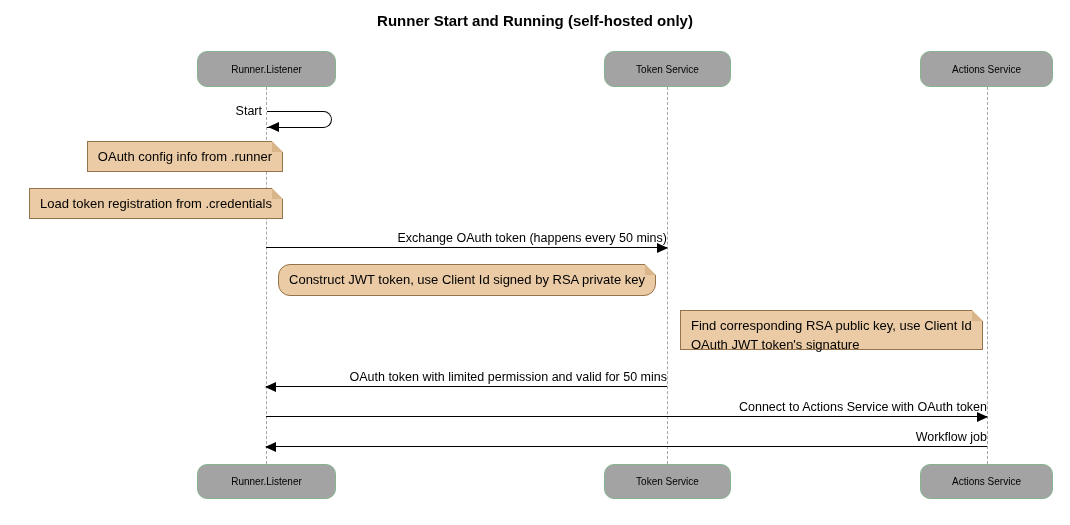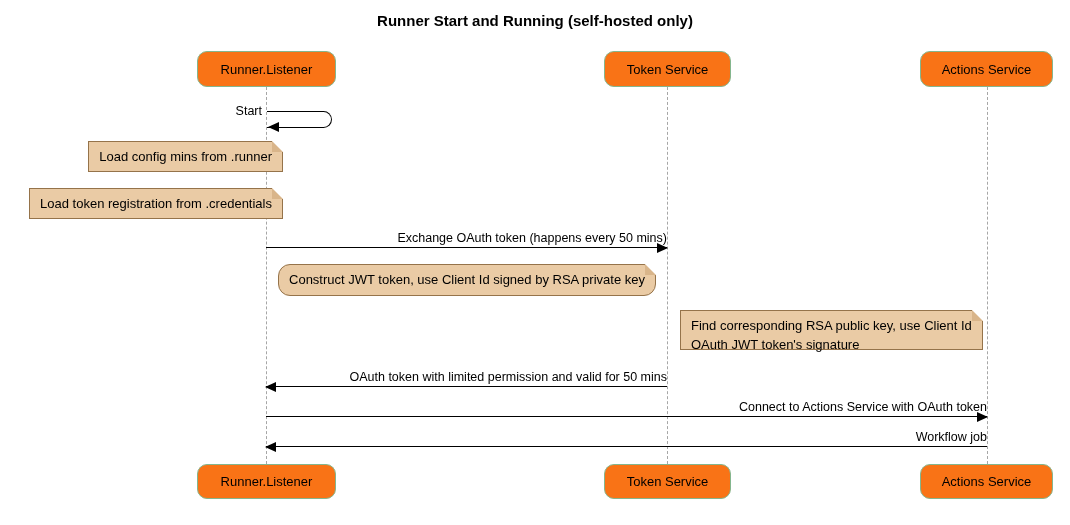--- a/index.html
+++ b/index.html
@@ -15,27 +15,27 @@
   }
   .title {
     position: absolute;
     top: 12px; left: 0; width: 1070px;
     text-align: center;
     font-size: 15px;
     font-weight: bold;
   }
   .actor {
     position: absolute;
-    background: #f97316;
+    background: #a3a3a3;
     border: 1px solid #84B68E;
     border-radius: 10px;
     display: flex;
     align-items: center;
     justify-content: center;
-    font-size: 13px;
+    font-size: 10px;
     box-sizing: border-box;
     white-space: nowrap;
   }
   .actor.top { top: 51px; height: 36px; }
   .actor.bottom { top: 464px; height: 35px; }
   .lifeline {
     position: absolute;
     top: 87px; height: 377px; width: 0;
     border-left: 1px dashed #A6A6A6;
   }
@@ -129,21 +129,21 @@
   </div>
   <div class="actor top" style="left:920px; width:133px">
     <span>Actions Service</span>
   </div>
 
   <div class="selfloop-label">Start</div>
   <div class="selfloop"></div>
   <div class="selfloop-arrow"></div>
 
   <div class="note right-anchored" style="right:815px; top:141px; height:31px">
-    <span>Load config mins from .runner</span>
+    <span>OAuth config info from .runner</span>
   </div>
 
   <div class="note right-anchored" style="right:815px; top:188px; height:31px">
     <span>Load token registration from .credentials</span>
   </div>
 
   <div class="msg" style="left:266px; width:401px; top:230px">
     <div class="label">Exchange OAuth token (happens every 50 mins)</div>
     <div class="line"></div>
     <div class="arr right"></div>

